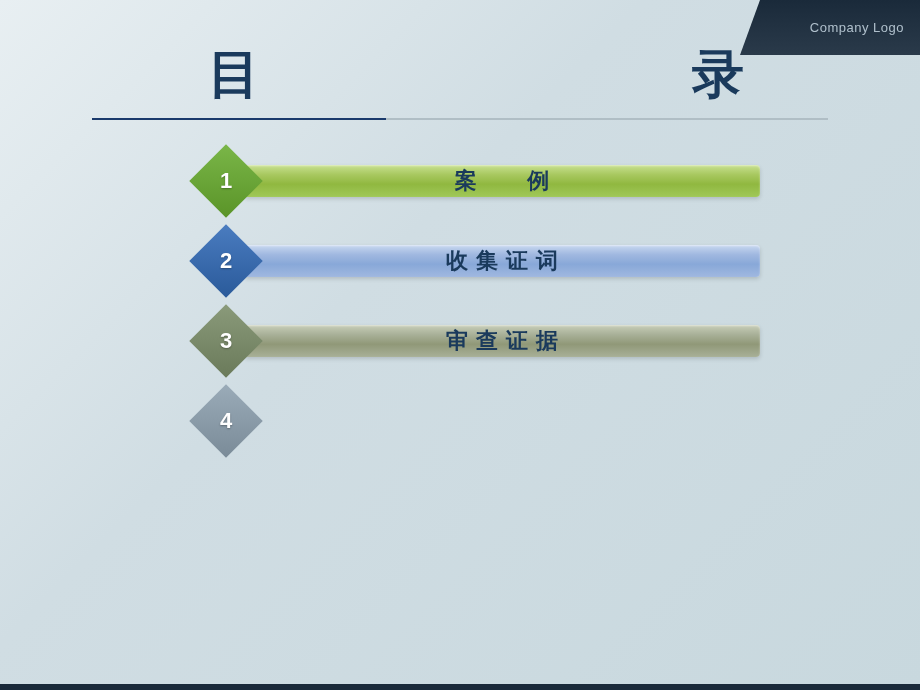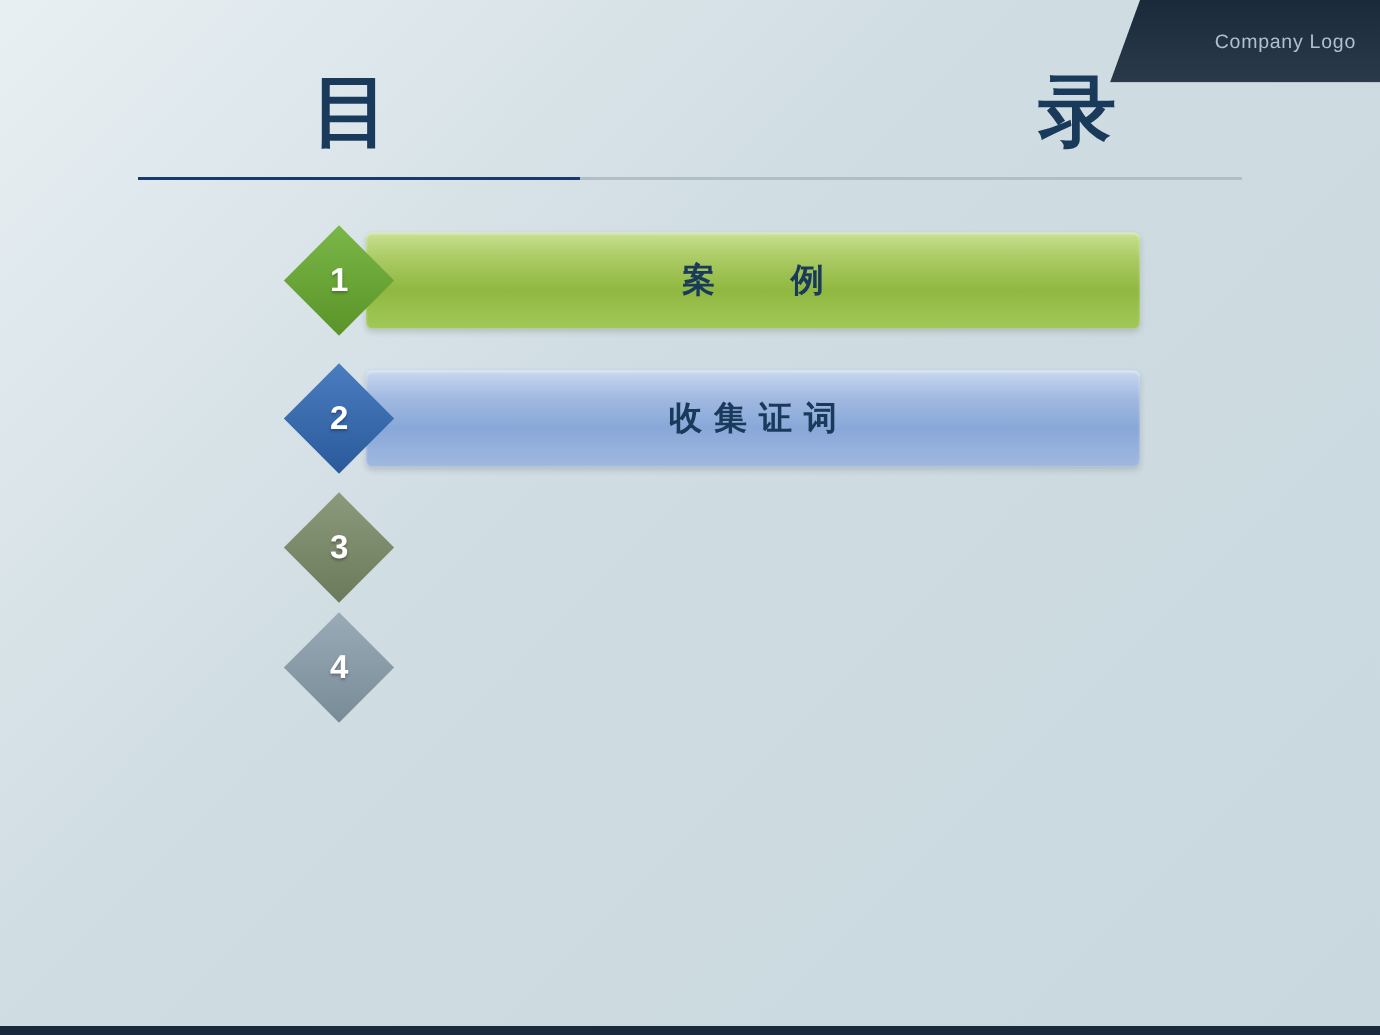--- a/index.html
+++ b/index.html
@@ -102,21 +102,21 @@
     }
 
     .diamond-1 { background: linear-gradient(135deg, #7ab648, #5a9428); }
     .diamond-2 { background: linear-gradient(135deg, #4a7cc0, #2a5a9a); }
     .diamond-3 { background: linear-gradient(135deg, #8a9a7a, #6a7a5a); }
     .diamond-4 { background: linear-gradient(135deg, #9aabb8, #7a8b98); }
 
     
     .menu-bar {
       flex: 1;
-      height: 64px;
+      height: 32px;
       display: flex;
       align-items: center;
       justify-content: center;
       border-radius: 4px;
       position: relative;
       overflow: hidden;
     }
 
     .bar-1 {
       background: linear-gradient(to bottom, #c8e090 0%, #a8c860 30%, #90b840 60%, #a0c858 100%);
@@ -188,20 +188,23 @@
     </div>
     <div class="menu-bar bar-2">
       <span class="bar-label">收集证词</span>
     </div>
   </div>
 
   <div class="menu-item">
     <div class="diamond diamond-3">
       <span class="diamond-inner">3</span>
     </div>
+    <div class="menu-bar bar-3">
+      <span class="bar-label">审查证据</span>
+    </div>
   </div>
 
   <div class="menu-item">
     <div class="diamond diamond-4">
       <span class="diamond-inner">4</span>
     </div>
   </div>
 
 </div>
 

